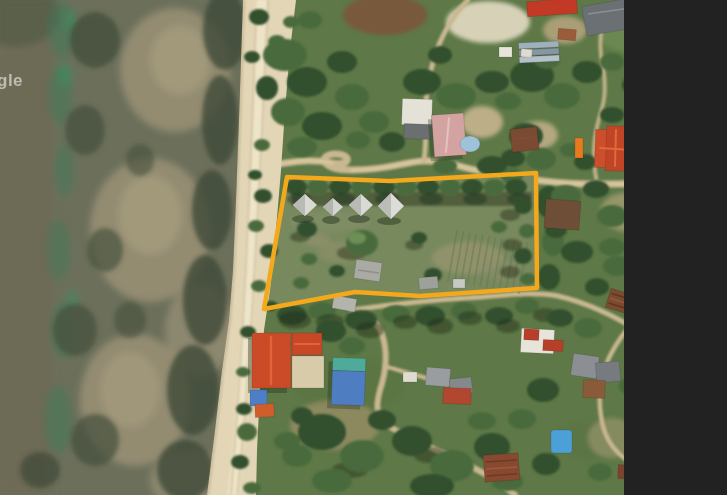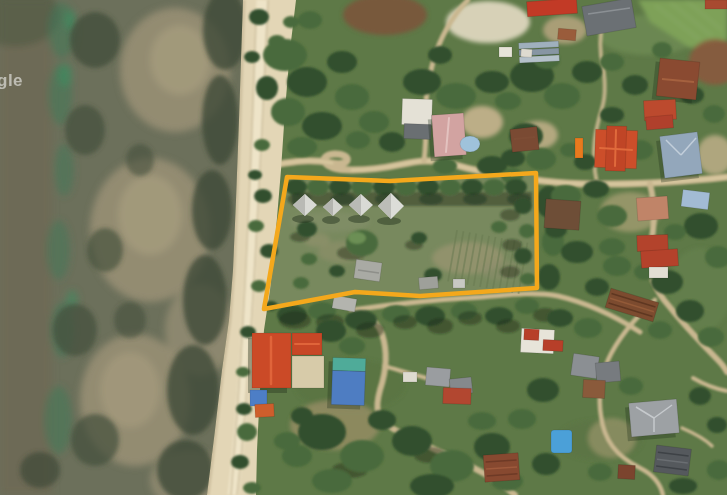--- a/index.html
+++ b/index.html
@@ -1,17 +1,17 @@
 <!DOCTYPE html>
 <html><head>
 <meta charset="utf-8">
 <style>
   html,body{margin:0;padding:0;background:#222;}
   #viewport{
-    position:relative;width:727px;height:495px;overflow:hidden;
+    position:relative;width:624px;height:495px;overflow:hidden;
     font-family:"Liberation Sans", sans-serif;
   }
   svg{display:block}
   .t1{fill:#33502E}.t2{fill:#4A6B3C}.t3{fill:#6C8F54}
   .s{fill:#1F2E1B;opacity:.45}
   .bldg{stroke:rgba(0,0,0,.18);stroke-width:.6}
   .ridge{stroke-linecap:round}
   .wm{
     font-size:17px;font-weight:600;letter-spacing:.5px;
     fill:rgba(255,255,255,.55);

